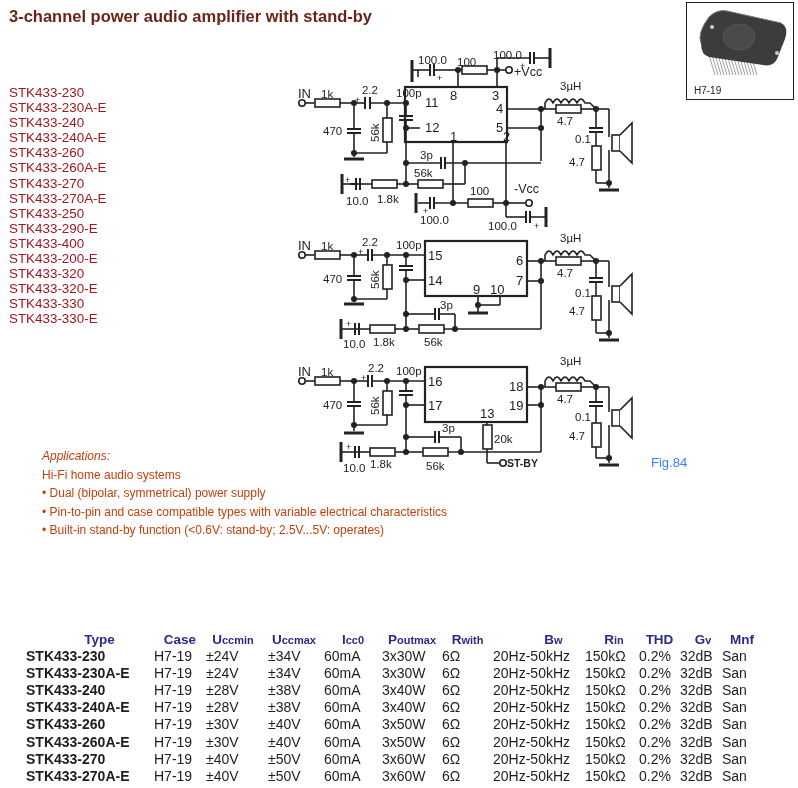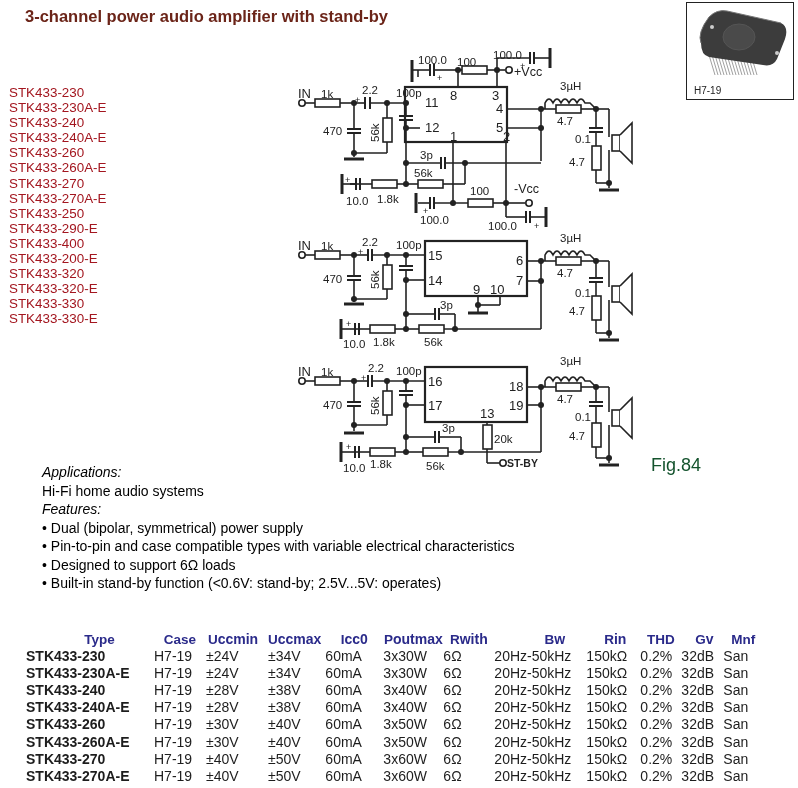--- a/index.html
+++ b/index.html
@@ -1,31 +1,31 @@
 <!DOCTYPE html>
 <html><head>
 <meta charset="utf-8">
 <style>
   html, body { margin:0; padding:0; background:#ffffff; }
   body { width:798px; height:788px; position:relative; overflow:hidden; font-family:"Liberation Sans", sans-serif; color:#222; }
-  .title { position:absolute; left:9px; top:7px; font-size:16.5px; font-weight:bold; color:#6b2418; letter-spacing:0;margin-left:16px; }
+  .title { position:absolute; left:9px; top:7px; font-size:16.5px; font-weight:bold; color:#6b2418; letter-spacing:0; }
   .pkg { position:absolute; left:686px; top:2px; width:106px; height:96px; border:1.5px solid #222; background:#fff; }
   .pkg-label { position:absolute; left:7px; bottom:3px; font-size:10px; color:#222; }
   .partlist { position:absolute; left:9px; top:85px; }
   .partlist div { font-size:13.4px; line-height:15.1px; color:#a3161f; }
   .schem { position:absolute; left:0; top:0; }
   .schem text { font-family:"Liberation Sans", sans-serif; fill:#222; }
-  .fig { position:absolute; left:651px; top:455px; font-size:18px; color:#14532d; }
-  .desc { position:absolute; left:42px; top:463px; font-size:14px; line-height:18.5px; color:#000000; }
+  .fig { position:absolute; left:651px; top:455px; font-size:13px; color:#3b82f6; }
+  .desc { position:absolute; left:42px; top:447px; font-size:12px; line-height:18.5px; color:#c2410c; }
   .desc .it { font-style:italic; }
   .specs { position:absolute; left:0; top:631px; border-collapse:collapse; }
   .specs th { font-size:13.5px; color:#2a2a8a; font-weight:bold; padding:0; height:16px; text-align:center; white-space:nowrap; }
   .specs td { font-size:14px; color:#1d1d1d; padding:0; height:17.2px; white-space:nowrap; line-height:16px; }
   .specs td.type { font-weight:bold; color:#1d1d1d; }
-  .sub { font-size:14px; }
+  .sub { font-size:11px; }
 </style>
 </head>
 <body>
 
 <div class="title">3-channel power audio amplifier with stand-by</div>
 
 <div class="pkg">
   <svg width="106" height="80">
 
     <g stroke="#888" stroke-width="0.8">
@@ -454,24 +454,22 @@
     <text x="346" y="450" font-size="9">+</text>
     <text x="370" y="468">1.8k</text>
   </g>
 </svg>
 
 <div class="fig">Fig.84</div>
 
 <div class="desc">
   <div class="it">Applications:</div>
   <div>Hi-Fi home audio systems</div>
-  <div class="it">Features:</div>
   <div>• Dual (bipolar, symmetrical) power supply</div>
   <div>• Pin-to-pin and case compatible types with variable electrical characteristics</div>
-  <div>• Designed to support 6Ω loads</div>
   <div>• Built-in stand-by function (&lt;0.6V: stand-by; 2.5V...5V: operates)</div>
 </div>
 
 <table class="specs">
   <colgroup>
     <col style="width:26px">
       <col style="width:128px">
       <col style="width:52px">
       <col style="width:54px">
       <col style="width:60px">

